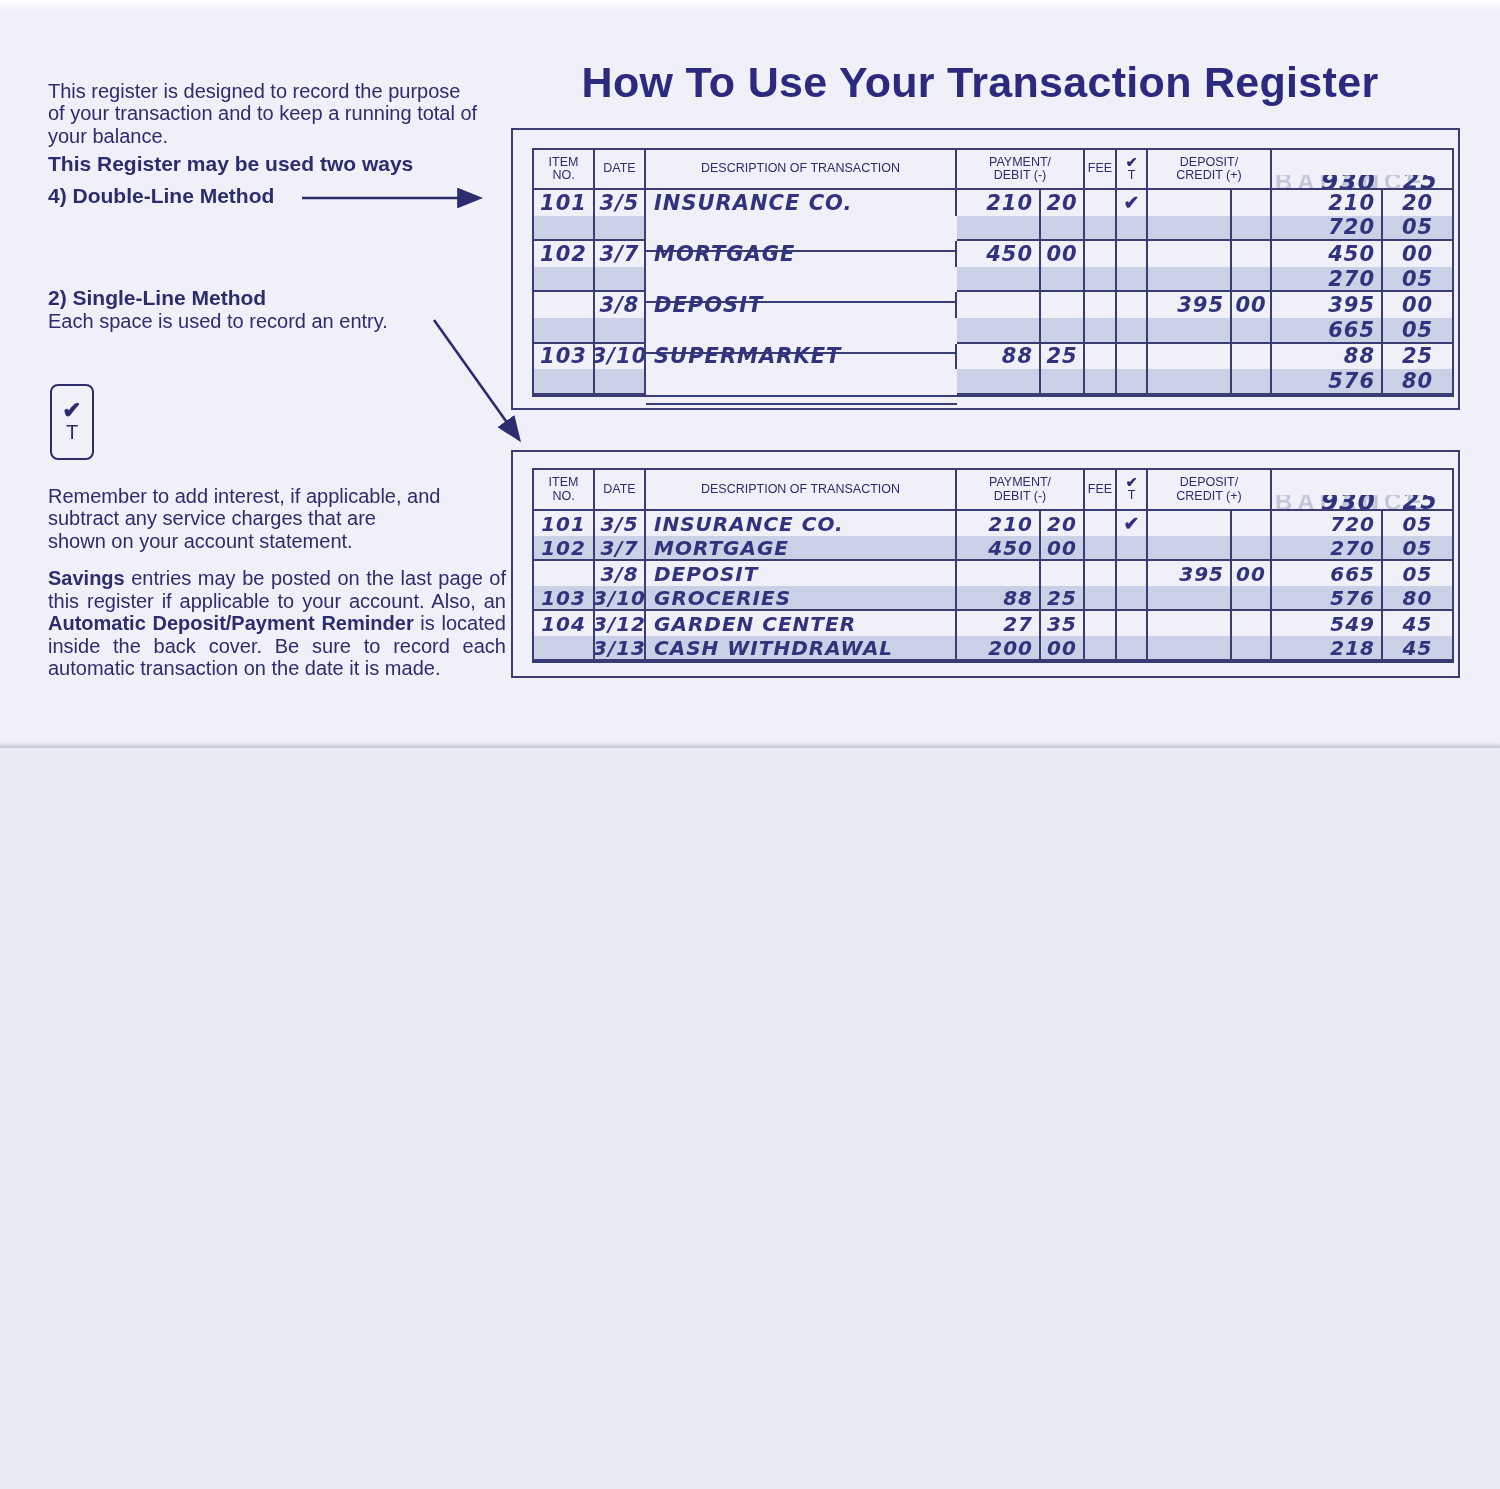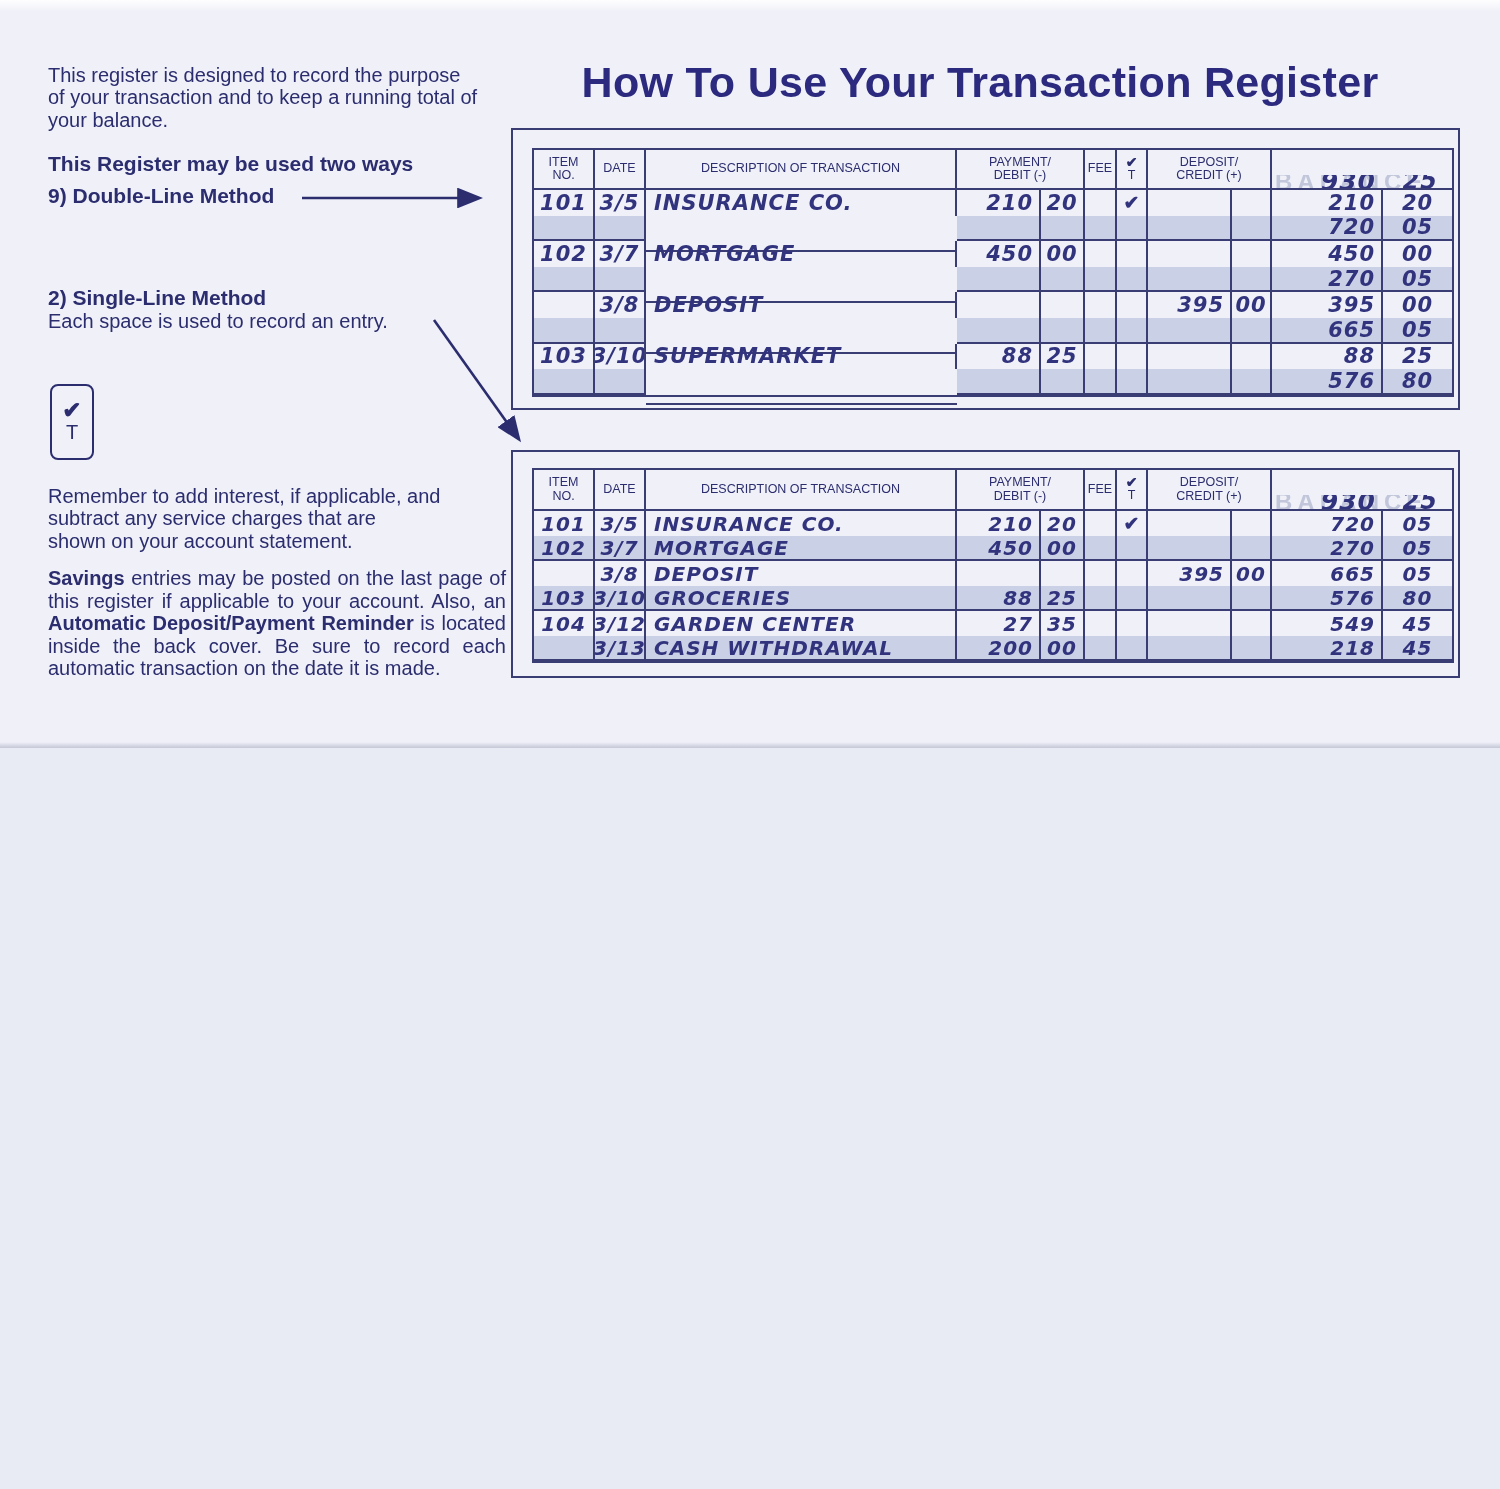--- a/index.html
+++ b/index.html
@@ -72,25 +72,25 @@
   .balh .bd{position:absolute;right:76px;top:50%;transform:translateY(-50%);font-size:25px;}
   .balh .bc{position:absolute;right:14px;top:50%;transform:translateY(-50%);font-size:24px;}
 </style>
 </head>
 <body>
 
 <div class="top-page">
 
   <div class="title">How To Use Your Transaction Register</div>
 
-  <div class="tp-text" style="top:64px">This register is designed to record the purpose
+  <div class="tp-text" style="top:80px">This register is designed to record the purpose
 of your transaction and to keep a  running total of
 your balance.</div>
   <div class="tp-text bold" style="top:153px">This Register may be used two ways</div>
-  <div class="tp-text bold" style="top:185px">9) Double-Line Method</div>
+  <div class="tp-text bold" style="top:185px">4) Double-Line Method</div>
   <div class="tp-text bold" style="top:287px">2) Single-Line Method</div>
   <div class="tp-text" style="top:310px">Each space is used to record an entry.</div>
 
   <div class="cbox">
     <span class="cb-check">✔</span>
     <span class="cb-t">T</span>
   </div>
 
   <div class="tp-text" style="top:485px">Remember to add interest,  if  applicable,  and
 subtract   any   service   charges   that   are

